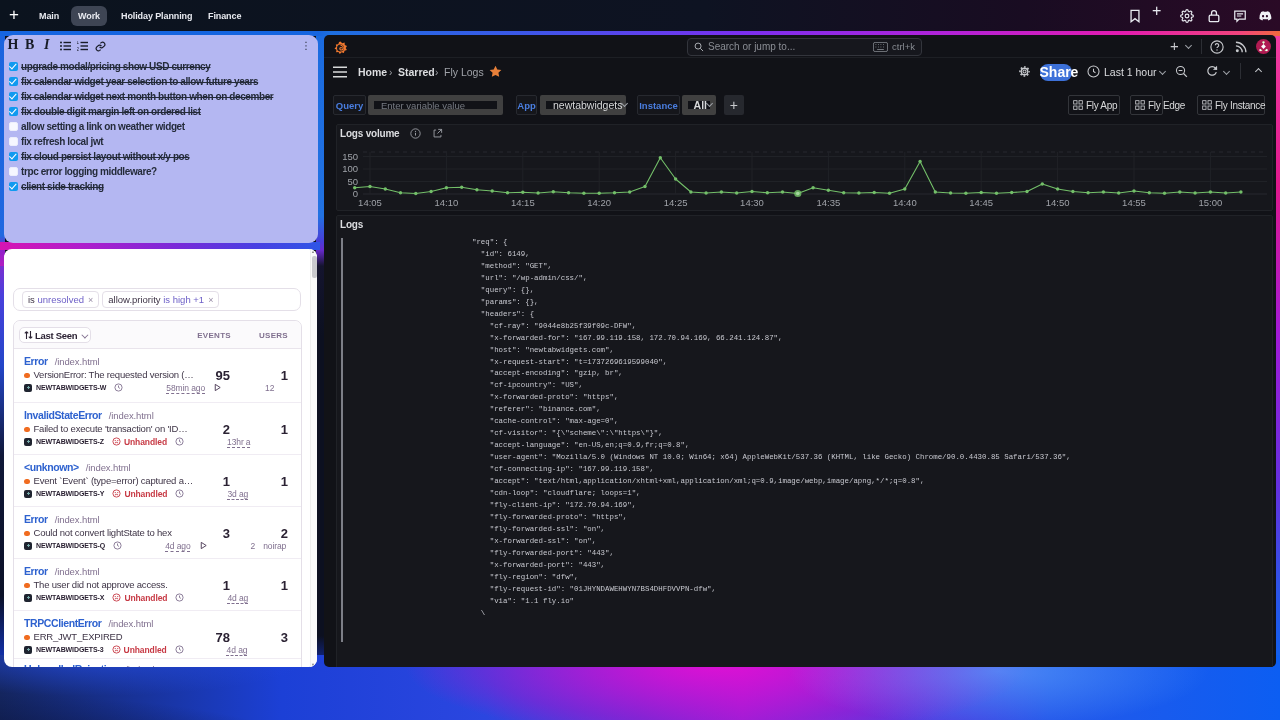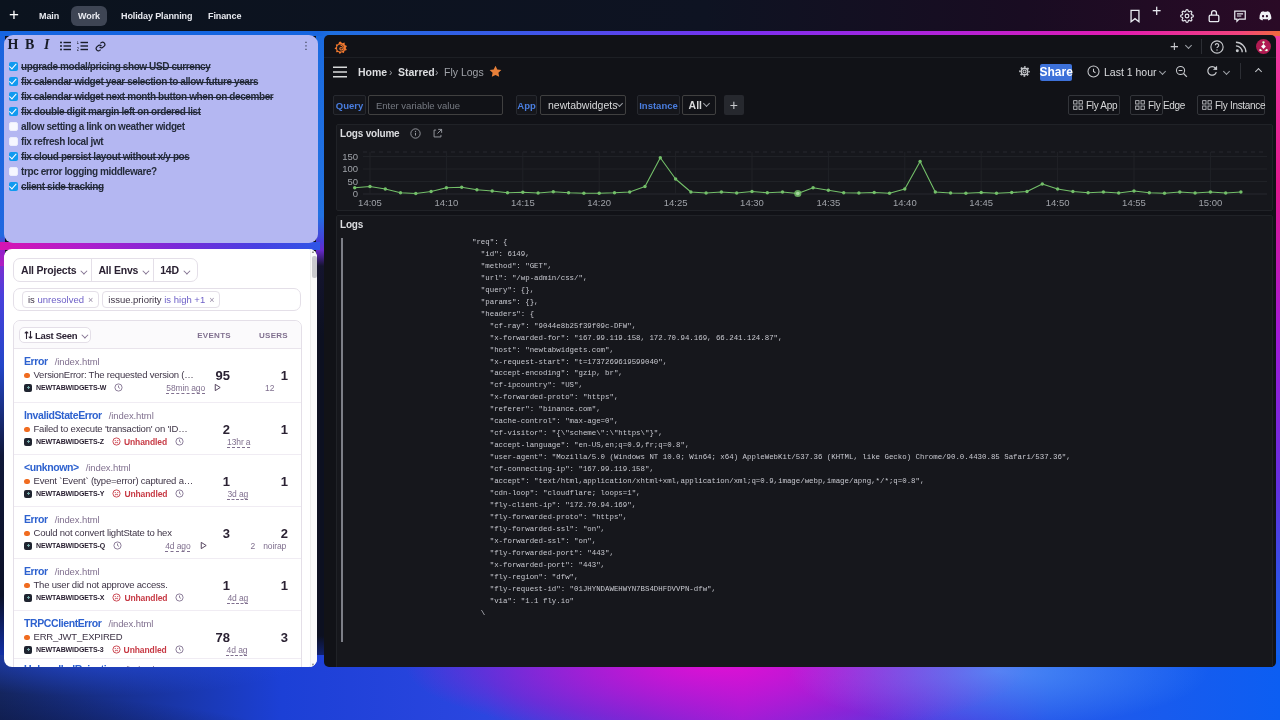--- a/index.html
+++ b/index.html
@@ -82,22 +82,22 @@
 .sba { position:absolute; left:0.5px; font-size:4px; color:#888; }
 
 
 #graf { left:324px; top:35px; width:952px; height:632px; background:#111217; border-radius:5px; overflow:hidden;
   font-size:12px; color:#d8d9da; }
 #graf .nav1 { position:absolute; left:0; top:0; width:100%; height:23px; border-bottom:1px solid #1d1f24; }
 #graf .search { position:absolute; left:363px; top:2.5px; width:235px; height:18.5px; background:#16171d; border:1px solid #33353c; border-radius:4px; display:flex; align-items:center; padding:0 6px; color:#8a8d94; font-size:10px; }
 #graf .kbd { margin-left:auto; display:flex; align-items:center; gap:4px; color:#878b92; font-size:9.5px; }
 .gi { position:absolute; }
 .gchip { position:absolute; top:60px; height:20px; background:#15161b; border:1px solid #27292f; border-radius:2px; color:#4a7ee0; font-size:9.5px; font-weight:600; display:flex; align-items:center; justify-content:center; white-space:nowrap; }
-.ginput { position:absolute; top:60px; height:20px; background:#111217; border:1px solid #404040; border-radius:2px; display:flex; align-items:center; padding:0 7px; font-size:10.5px; white-space:nowrap; }
-.gbtn-share { position:absolute; left:715.5px; top:29px; width:32px; height:17px; background:#3d71d9; border-radius:2px; color:#fff; font-size:12px; font-weight:600; text-align:center; line-height:17px; }
+.ginput { position:absolute; top:60px; height:20px; background:#111217; border:6px solid #404040; border-radius:2px; display:flex; align-items:center; padding:0 7px; font-size:10.5px; white-space:nowrap; }
+.gbtn-share { position:absolute; left:715.5px; top:29px; width:32px; height:17px; background:#3d71d9; border-radius:8px; color:#fff; font-size:14px; font-weight:600; text-align:center; line-height:17px; }
 .flybtn { position:absolute; top:60px; height:20px; border:1px solid #33353a; border-radius:2px; color:#d8d9da; font-size:10px; letter-spacing:-0.3px; display:flex; align-items:center; padding:0 4px; gap:3px; white-space:nowrap; }
 .flybtn svg { flex:none; }
 .gpanel { position:absolute; left:12px; width:937px; background:#16171c; border:1px solid #202227; border-radius:2px; }
 .gpanel .ptitle { position:absolute; left:3px; top:2.5px; font-size:10px; letter-spacing:-0.2px; font-weight:700; color:#dcdde0; display:flex; align-items:center; gap:11px; }
 #logtext { position:absolute; left:148px; top:202px; font-family:"Liberation Mono",monospace; font-size:7.4px; line-height:11.95px; color:#c8c9d0; white-space:pre; }
 #logbar { position:absolute; left:16.5px; top:203px; width:2px; height:404px; background:#7d7f87; }
 .crumb { position:absolute; top:31px; font-size:10.5px; }
 .gray2 { color:#9fa2a8; }
 </style>
 </head>
@@ -197,33 +197,23 @@
       <div class="cb off"></div>
       <span>trpc error logging middleware?</span>
     </div>
   <div class="row done" style="top:145px;">
       <div class="cb on"></div>
       <span>client side tracking</span>
     </div>
 </div>
 
 <div id="sentry" class="abs">
-  <div class="fb" style="left:9px;top:9px;width:185px;height:24px;">
-    <span class="fi">All Projects</span>
-      <span class="car"><i class="chev"></i></span>
-      <i class="dv"></i>
-    <span class="fi">All Envs</span>
-      <span class="car"><i class="chev"></i></span>
-      <i class="dv"></i>
-    <span class="fi">14D</span>
-      <span class="car"><i class="chev"></i></span>
-  </div>
   <div class="fb" style="left:9px;top:39px;width:288px;height:23px;padding-left:8px;">
     <span class="pill"><b1>is</b1>&nbsp;<b2>unresolved</b2><b3>×</b3></span>
-    <span class="pill"><b1>issue.priority</b1>&nbsp;<b2>is</b2>&nbsp;<b2>high +1</b2><b3>×</b3></span>
+    <span class="pill"><b1>allow.priority</b1>&nbsp;<b2>is</b2>&nbsp;<b2>high +1</b2><b3>×</b3></span>
   </div>
   <div class="tbl" style="left:9px;top:71px;width:289px;height:420px;">
     <div class="thead">
       <span class="lsbtn"><svg width="9" height="10" viewBox="0 0 9 10">
             <g stroke="#2b2233" stroke-width="1.1" fill="none">
               <path d="M2.5 9 V1.5 M2.5 1.5 L0.8 3.4 M2.5 1.5 L4.2 3.4"></path>
               <path d="M6.5 1 V8.5 M6.5 8.5 L4.8 6.6 M6.5 8.5 L8.2 6.6"></path>
             </g>
           </svg>Last Seen <span class="car" style="margin-left:2px;"><i class="chev"></i></span></span>
       <span class="colh" style="right:70px;">EVENTS</span>
@@ -342,20 +332,29 @@
     </div>
 </div>
 
 <div id="graf" class="abs">
   <div class="nav1"></div>
   <svg class="gi" style="left:9px;top:5px;" width="15" height="16" viewBox="0 0 24 24">
     <path fill="#f1782e" d="M12 1.5 L14.8 4.2 L18.6 3.2 L18.8 7.1 L22.4 8.6 L20.3 11.9 L22.2 15.3 L18.4 16.2 L17.4 20 L13.7 18.9 L10.9 21.6 L8.8 18.3 L4.9 18.6 L5.6 14.8 L2.4 12.6 L5.3 10 L4.5 6.2 L8.4 6 L9.7 2.3 Z"></path>
     <circle cx="12" cy="12" r="5.6" fill="#17181d"></circle>
     <path d="M12 7.6 a4.4 4.4 0 0 1 4.4 4.4 a3.2 3.2 0 0 1 -3.2 3.2 a2.3 2.3 0 0 1 -2.3 -2.3 a1.7 1.7 0 0 1 1.7 -1.7 a1.2 1.2 0 0 1 1.2 1.2" fill="none" stroke="#f1782e" stroke-width="1.9"></path>
   </svg>
+  <div class="search"><svg width="10" height="10" viewBox="0 0 16 16" style="margin-right:4px;">
+        <circle cx="6.5" cy="6.5" r="4.8" fill="none" stroke="#b2b5bb" stroke-width="1.5"></circle>
+        <path d="M10.2 10.2 L14.5 14.5" stroke="#b2b5bb" stroke-width="1.5"></path>
+      </svg>Search or jump to...
+    <span class="kbd"><svg width="15" height="10" viewBox="0 0 18 12">
+          <rect x="0.5" y="0.5" width="17" height="11" rx="2" fill="none" stroke="#878b92"></rect>
+          <path d="M3 3h1M6 3h1M9 3h1M12 3h1M3 6h1M6 6h1M9 6h1M12 6h1M5 9h8" stroke="#878b92"></path>
+        </svg>ctrl+k</span>
+  </div>
   <div class="gi" style="left:846px;top:2px;color:#c7c9cd;font-size:15px;">+</div>
   <div class="gi" style="left:862px;top:8px;">
       <i class="chevg"></i>
     </div>
   <div class="gi" style="left:877px;top:4px;width:1px;height:15px;background:#2c2e34;"></div>
   <svg class="gi" style="left:886px;top:4.5px;" width="14" height="14" viewBox="0 0 16 16">
       <circle cx="8" cy="8" r="7" fill="none" stroke="#c7c9cd" stroke-width="1.3"></circle>
       <path d="M6 6 a2 2 0 1 1 2.8 2 c-.5.3-.8.6-.8 1.2" fill="none" stroke="#c7c9cd" stroke-width="1.3"></path>
       <circle cx="8" cy="11.4" r=".8" fill="#c7c9cd"></circle>
     </svg>

